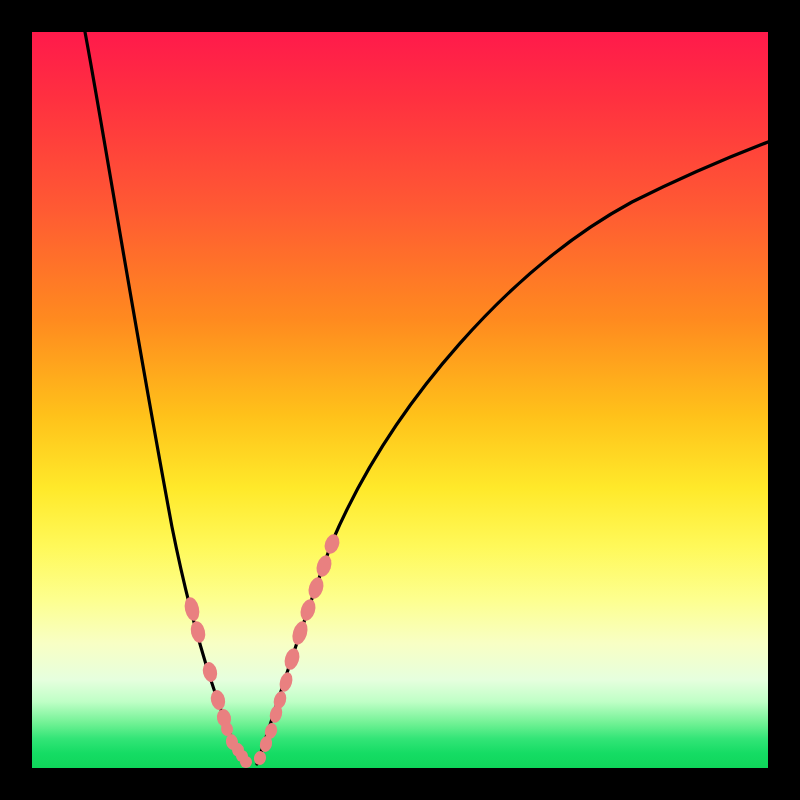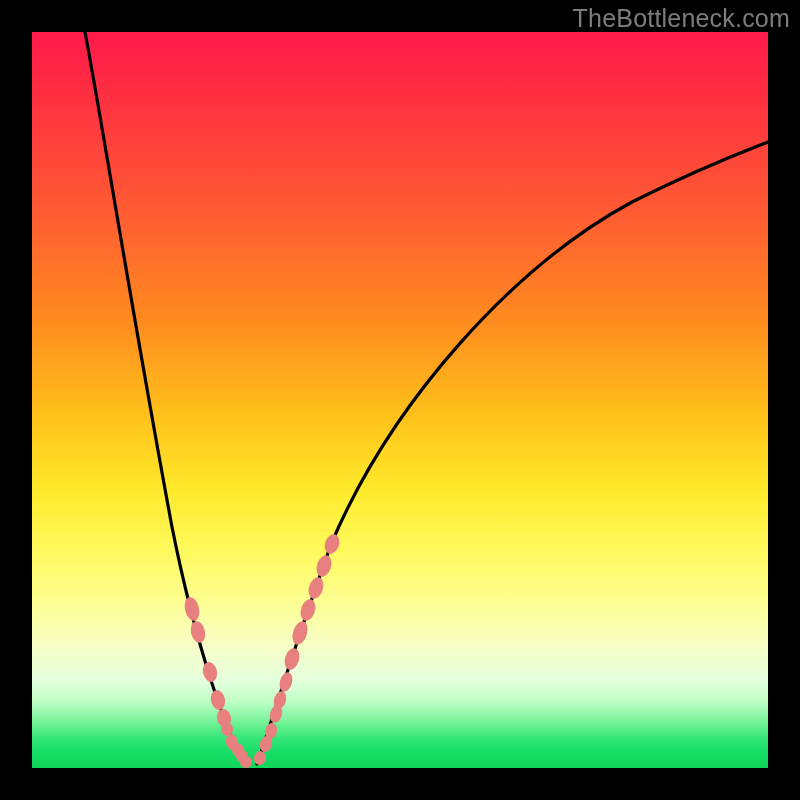--- a/index.html
+++ b/index.html
@@ -61,21 +61,20 @@
   }
   svg.curve {
     position: absolute;
     inset: 0;
   }
 </style>
 </head>
 <body>
 
 <div class="frame">
-  <div class="watermark">TheBottleneck.com</div>
 
   <div class="plot">
     <div class="gradient"></div>
 
     <svg class="curve" viewBox="0 0 736 736" preserveAspectRatio="none">
       <path d="M 53 0
                C 70 90, 100 280, 140 495
                C 165 620, 195 700, 212 732" stroke="#000" stroke-width="3.2" fill="none" stroke-linecap="round"></path>
       <path d="M 225 732
                C 240 690, 260 620, 300 510

